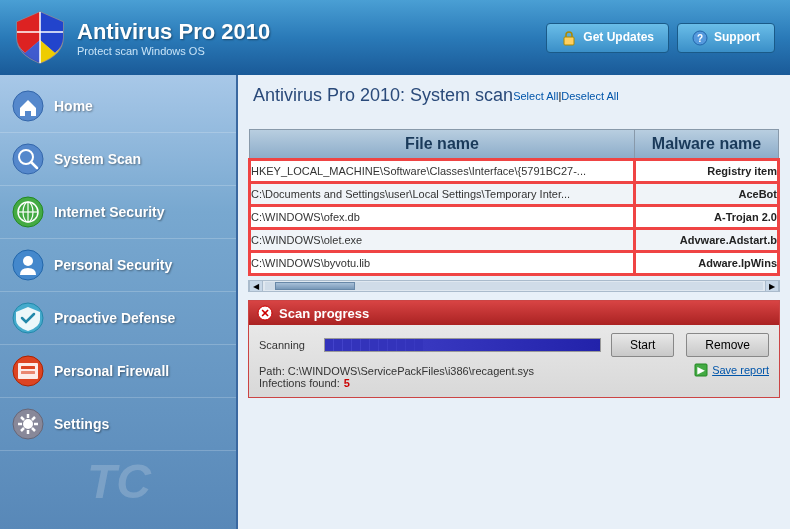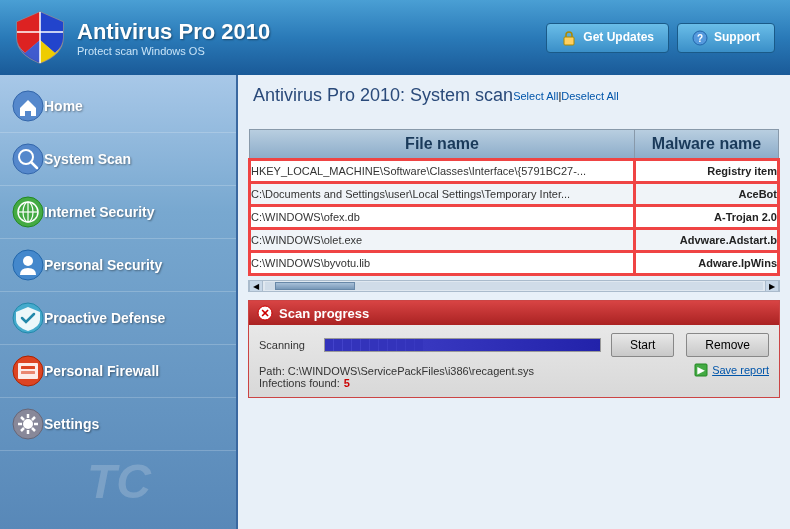--- a/index.html
+++ b/index.html
@@ -97,20 +97,21 @@
       font-weight: bold;
       color: rgba(180,200,220,0.35);
       white-space: nowrap;
       pointer-events: none;
       font-style: italic;
     }
 
     .nav-item {
       display: flex;
       align-items: center;
+      gap: 10px;
       padding: 10px 12px;
       cursor: pointer;
       border-bottom: 1px solid rgba(255,255,255,0.2);
       position: relative;
     }
     .nav-item-icon {
       width: 32px;
       height: 32px;
       flex-shrink: 0;
     }

